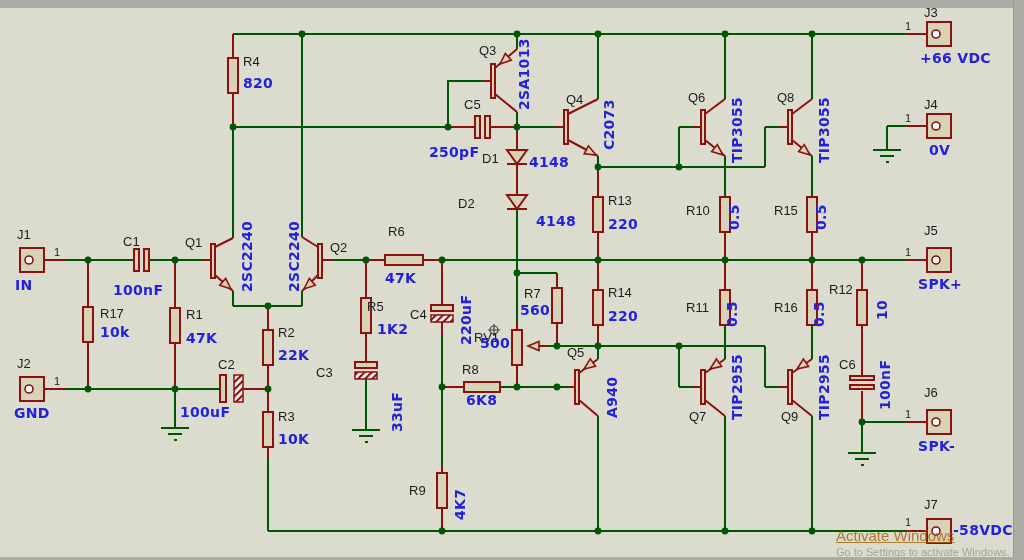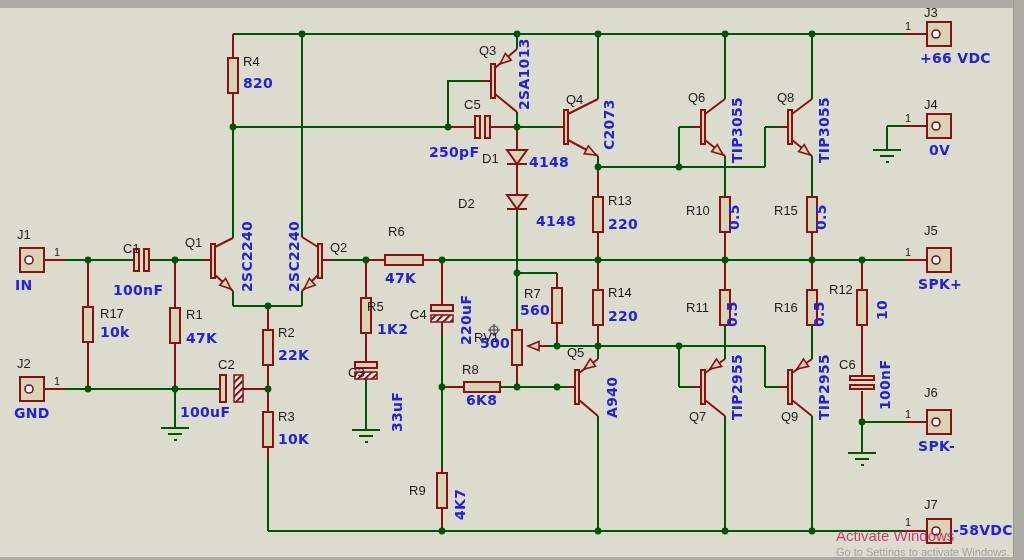--- a/index.html
+++ b/index.html
@@ -6,21 +6,21 @@
   #stage{position:relative;width:1024px;height:560px;background:#DCDCCE;overflow:hidden;
          font-family:"Liberation Sans",sans-serif;}
   .chrome-top{position:absolute;left:0;top:0;width:1024px;height:8px;background:#ACACA4;}
   .chrome-right{position:absolute;right:0;top:0;width:10px;height:560px;background:#ACACA4;border-left:1px solid #98988f;}
   .chrome-bottom{position:absolute;left:0;bottom:0;width:1024px;height:3px;background:#ACACA4;}
   svg{position:absolute;left:0;top:0;}
   .lbl{position:absolute;font:13px "Liberation Sans",sans-serif;color:#1c1c1c;white-space:nowrap;line-height:1;}
   .val{font:600 14px "DejaVu Sans",sans-serif;color:#2222DD;letter-spacing:.3px;}
   .pin{font:11px "Liberation Sans",sans-serif;color:#1c1c1c;}
   .vert{transform:rotate(-90deg);transform-origin:0 0;}
-  .wm1{position:absolute;font:15px "Liberation Sans",sans-serif;color:#be185d;opacity:.8;}
+  .wm1{position:absolute;font:15px "Liberation Sans",sans-serif;color:#a16207;opacity:.8;text-decoration:underline;}
   .wm2{position:absolute;font:11px "Liberation Sans",sans-serif;color:#95958f;opacity:.8;text-align:right;}
 </style>
 </head>
 <body>
 
 <div id="stage">
 
 <svg width="1024" height="560" viewBox="0 0 1024 560">
   <defs>
     <pattern id="hat" width="5" height="5" patternUnits="userSpaceOnUse" patternTransform="rotate(45)">
@@ -291,25 +291,25 @@
 <div class="lbl val vert" style="left:726px;top:230px">0.5</div>
 <div class="lbl" style="left:774px;top:204px">R15</div>
 <div class="lbl val vert" style="left:813px;top:230px">0.5</div>
 <div class="lbl" style="left:686px;top:301px">R11</div>
 <div class="lbl val vert" style="left:724px;top:327px">0.5</div>
 <div class="lbl" style="left:774px;top:301px">R16</div>
 <div class="lbl val vert" style="left:811px;top:327px">0.5</div>
 <div class="lbl" style="left:829px;top:283px">R12</div>
 <div class="lbl val vert" style="left:874px;top:320px">10</div>
 
-<div class="lbl" style="left:123px;top:242px">C1</div>
+<div class="lbl" style="left:123px;top:235px">C1</div>
 <div class="lbl val" style="left:113px;top:282px">100nF</div>
 <div class="lbl" style="left:218px;top:358px">C2</div>
 <div class="lbl val" style="left:180px;top:404px">100uF</div>
-<div class="lbl" style="left:348px;top:366px">C3</div>
+<div class="lbl" style="left:316px;top:366px">C3</div>
 <div class="lbl val vert" style="left:389px;top:432px">33uF</div>
 <div class="lbl" style="left:410px;top:308px">C4</div>
 <div class="lbl val vert" style="left:458px;top:345px">220uF</div>
 <div class="lbl" style="left:464px;top:98px">C5</div>
 <div class="lbl val" style="left:429px;top:144px">250pF</div>
 <div class="lbl" style="left:839px;top:358px">C6</div>
 <div class="lbl val vert" style="left:877px;top:410px">100nF</div>
 
 <div class="lbl" style="left:482px;top:152px">D1</div>
 <div class="lbl val" style="left:529px;top:154px">4148</div>

